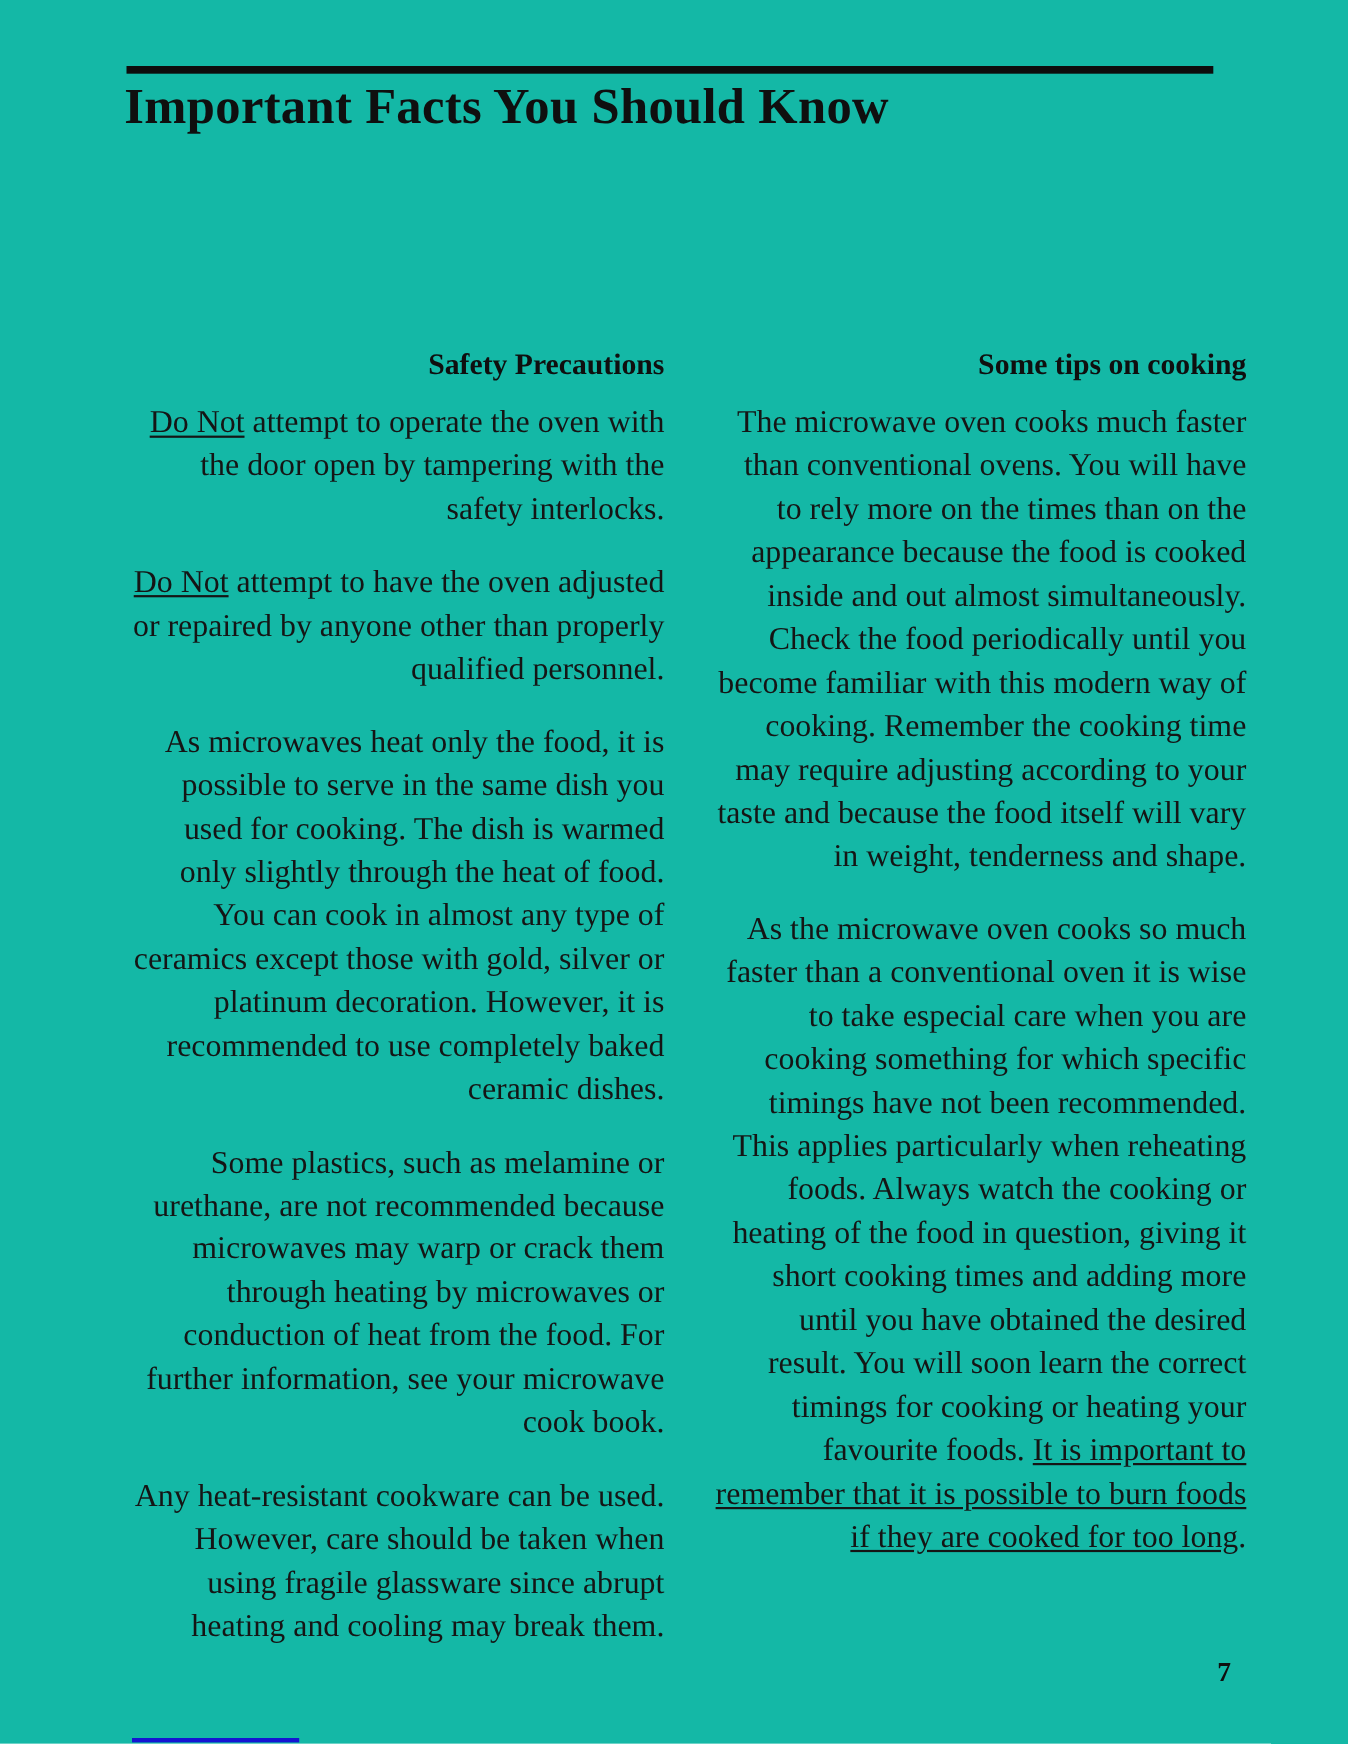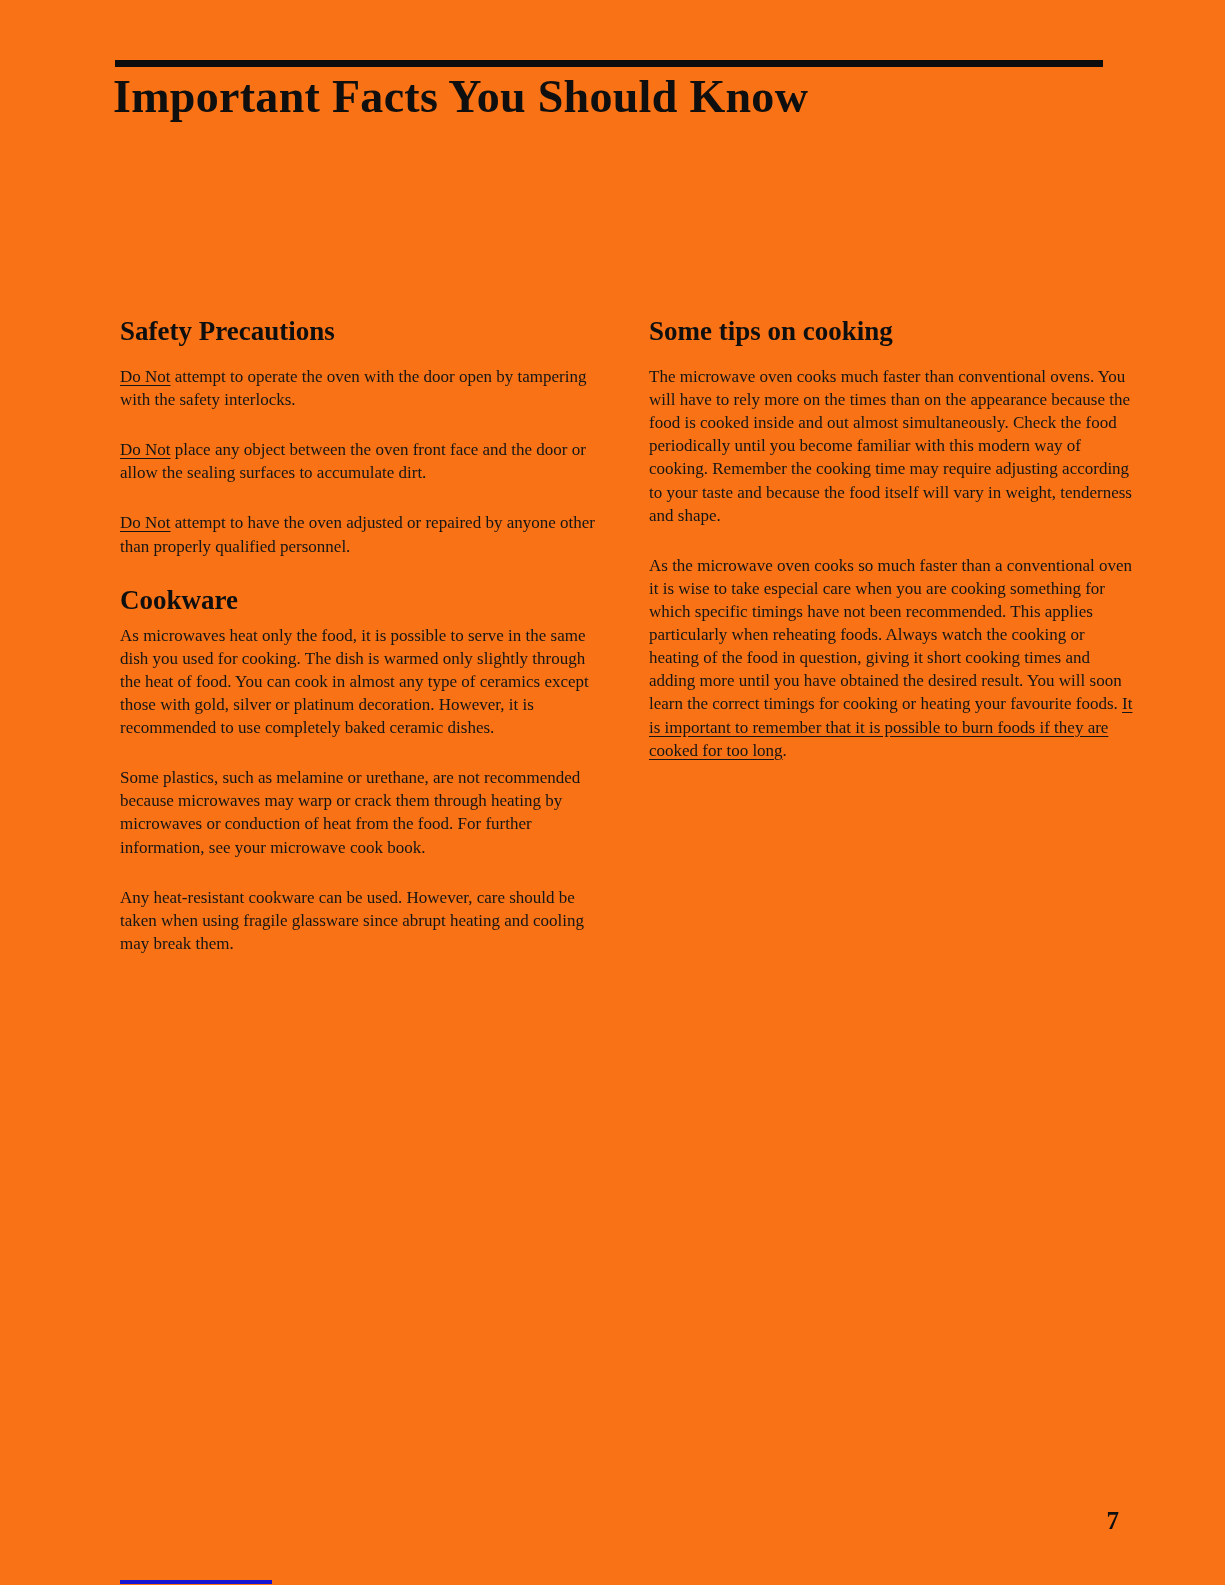--- a/index.html
+++ b/index.html
@@ -11,21 +11,22 @@
     width: 1225px;
     height: 1585px;
     position: relative;
     font-family: "Liberation Serif", serif;
     color: #121212;
     overflow: hidden;
   }
   .page {
     position: absolute;
     inset: 0;
-    background: #f97316;
+    background: #14b8a6;
+    text-align: right;
   }
   .top-rule {
     position: absolute;
     left: 115px;
     top: 60px;
     width: 988px;
     height: 7px;
     background: #0d0d0d;
   }
   .title {
@@ -58,21 +59,21 @@
     margin: 0 0 18px 0;
     color: #0f0f0f;
   }
   .section + .section .section-heading {
     margin-top: 4px;
   }
   .section:nth-child(2) .section-heading {
     margin-bottom: 8px;
   }
   .body-paragraph {
-    font-size: 17px;
+    font-size: 29px;
     line-height: 1.36;
     margin: 0 0 27px 0;
     color: #151515;
   }
   .underline {
     text-decoration: underline;
     text-underline-offset: 3px;
   }
   .page-number {
     position: absolute;
@@ -96,25 +97,23 @@
 
 <div class="page">
   <div class="top-rule"></div>
   <h1 class="title">Important Facts You Should Know</h1>
 
   <div class="columns">
     <div class="column" id="left-col">
         <div class="section">
           <h2 class="section-heading">Safety Precautions</h2>
           <p class="body-paragraph"><span class="underline">Do Not</span><span> attempt to operate the oven with the door open by tampering with the safety interlocks.</span></p>
-          <p class="body-paragraph"><span class="underline">Do Not</span><span> place any object between the oven front face and the door or allow the sealing surfaces to accumulate dirt.</span></p>
           <p class="body-paragraph"><span class="underline">Do Not</span><span> attempt to have the oven adjusted or repaired by anyone other than properly qualified personnel.</span></p>
         </div>
         <div class="section">
-          <h2 class="section-heading">Cookware</h2>
           <p class="body-paragraph"><span>As microwaves heat only the food, it is possible to serve in the same dish you used for cooking. The dish is warmed only slightly through the heat of food. You can cook in almost any type of ceramics except those with gold, silver or platinum decoration. However, it is recommended to use completely baked ceramic dishes.</span></p>
           <p class="body-paragraph"><span>Some plastics, such as melamine or urethane, are not recommended because microwaves may warp or crack them through heating by microwaves or conduction of heat from the food. For further information, see your microwave cook book.</span></p>
           <p class="body-paragraph"><span>Any heat-resistant cookware can be used. However, care should be taken when using fragile glassware since abrupt heating and cooling may break them.</span></p>
         </div>
       </div>
     <div class="column" id="right-col">
         <div class="section">
           <h2 class="section-heading">Some tips on cooking</h2>
           <p class="body-paragraph"><span>The microwave oven cooks much faster than conventional ovens. You will have to rely more on the times than on the appearance because the food is cooked inside and out almost simultaneously. Check the food periodically until you become familiar with this modern way of cooking. Remember the cooking time may require adjusting according to your taste and because the food itself will vary in weight, tenderness and shape.</span></p>
           <p class="body-paragraph"><span>As the microwave oven cooks so much faster than a conventional oven it is wise to take especial care when you are cooking something for which specific timings have not been recommended. This applies particularly when reheating foods. Always watch the cooking or heating of the food in question, giving it short cooking times and adding more until you have obtained the desired result. You will soon learn the correct timings for cooking or heating your favourite foods. </span><span class="underline">It is important to remember that it is possible to burn foods if they are cooked for too long</span><span>.</span></p>

